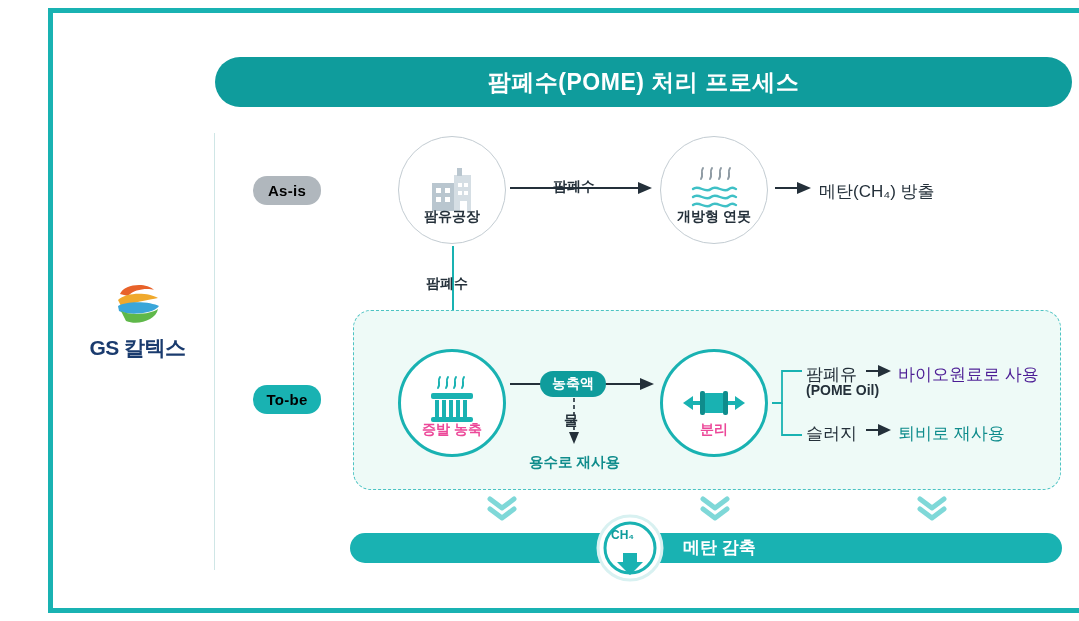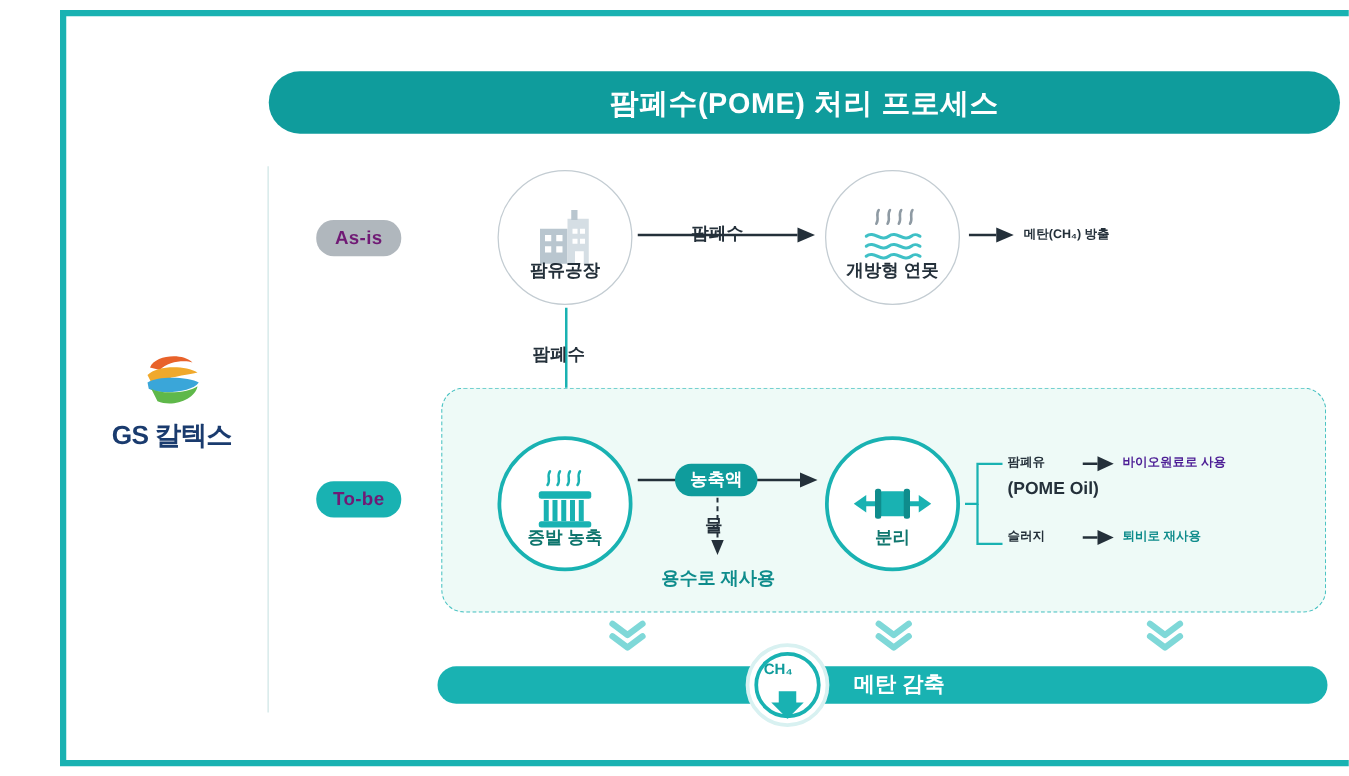--- a/index.html
+++ b/index.html
@@ -83,21 +83,21 @@
   
   .stage-label {
     position: absolute;
     border-radius: 14px;
     height: 29px;
     display: flex;
     align-items: center;
     justify-content: center;
     font-size: 15px;
     font-weight: bold;
-    color: #701a75;
+    color: #000000;
     letter-spacing: 0.3px;
   }
   .stage-asis {
     left: 213px;
     top: 176px;
     width: 68px;
     background: #b0b7bd;
   }
   .stage-tobe {
     left: 213px;
@@ -128,21 +128,21 @@
   }
   .node-caption {
     position: absolute;
     width: 160px;
     text-align: center;
     font-size: 14px;
     font-weight: bold;
     color: #24303a;
   }
   .node-caption.teal {
-    color: #0f766e;
+    color: #ec4899;
   }
 
   
   #node-palm-factory { left: 358px; top: 136px; }
   #cap-palm-factory  { left: 332px; top: 208px; }
   
   #node-open-pond { left: 620px; top: 136px; }
   #cap-open-pond  { left: 594px; top: 208px; }
   
   #node-evaporation { left: 358px; top: 349px; }
@@ -186,22 +186,22 @@
     display: flex;
     align-items: center;
     justify-content: center;
     padding: 12px 12px;
     box-sizing: border-box;
   }
 
   
   .out-text {
     position: absolute;
-    font-size: 10px;
-    font-weight: bold;
+    font-size: 17px;
+    font-weight: normal;
     color: #24303a;
     white-space: nowrap;
   }
   .out-sub {
     position: absolute;
     font-size: 14px;
     font-weight: bold;
     color: #24303a;
     white-space: nowrap;
   }

